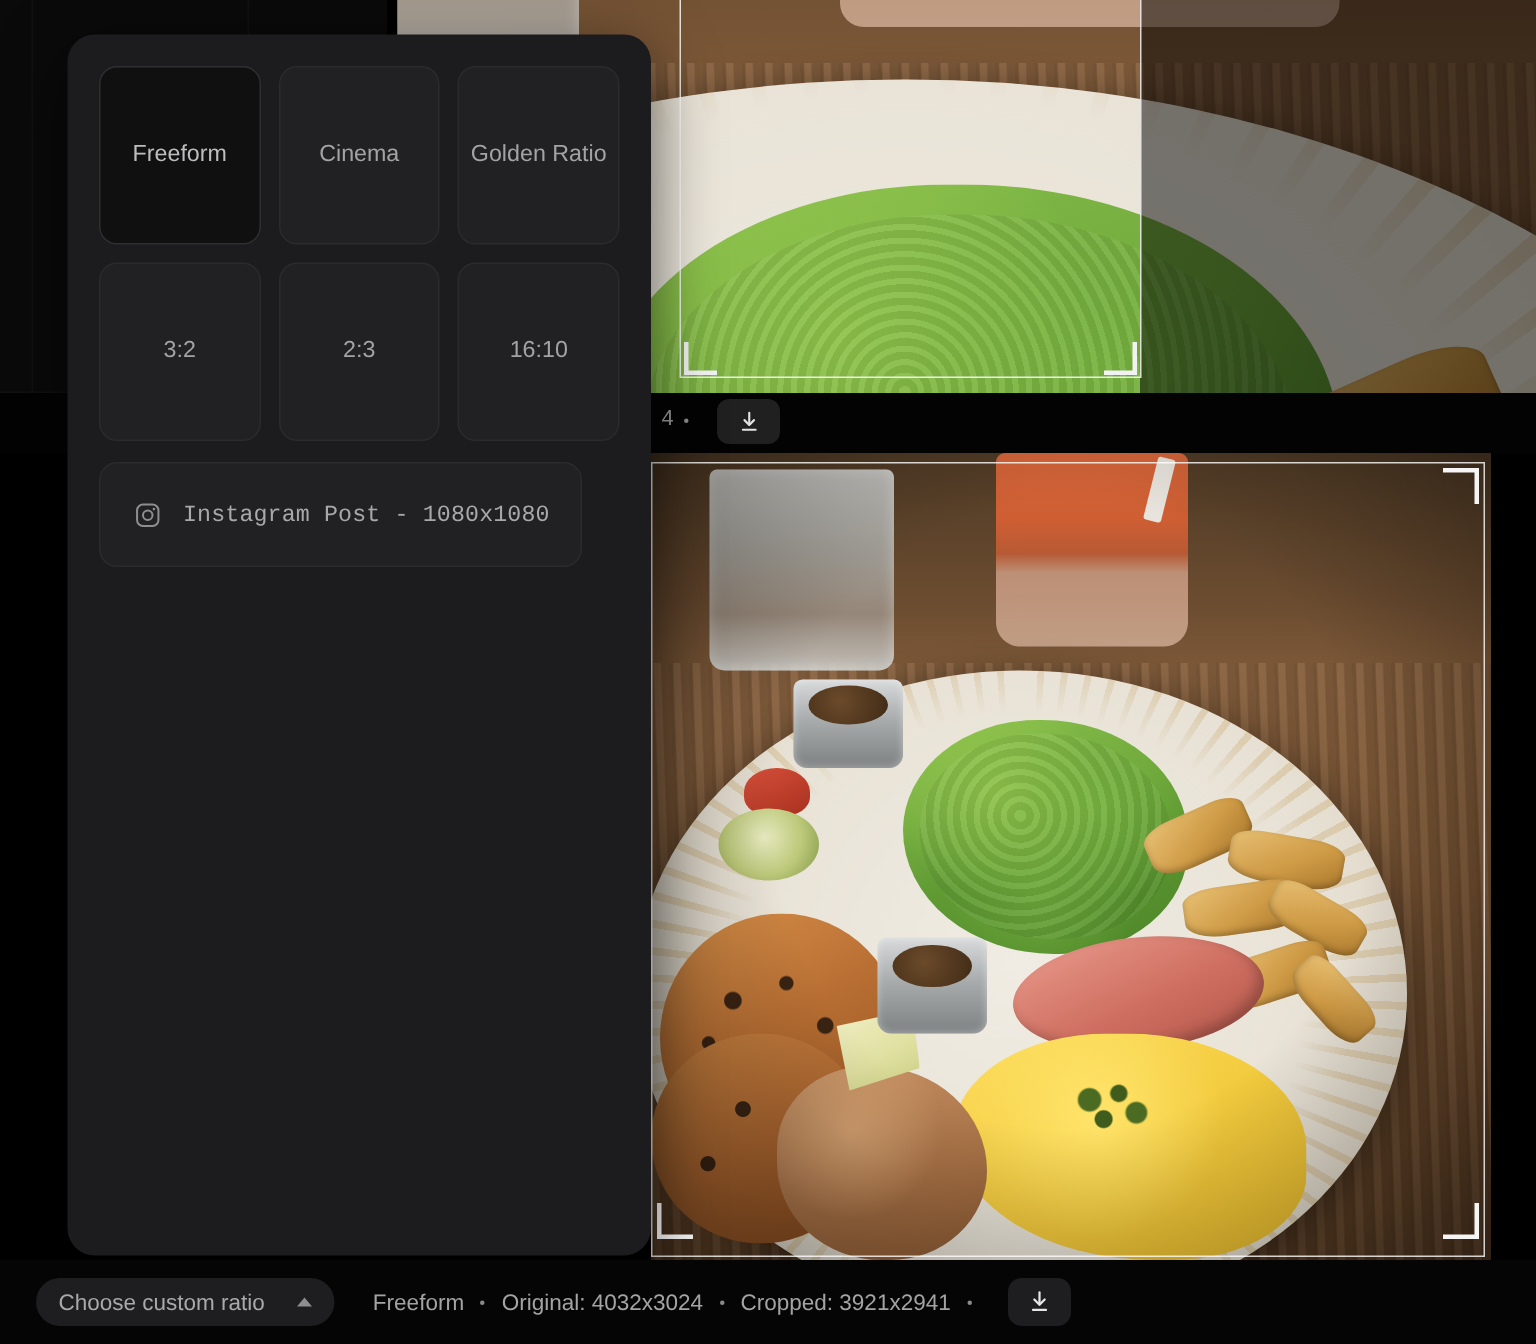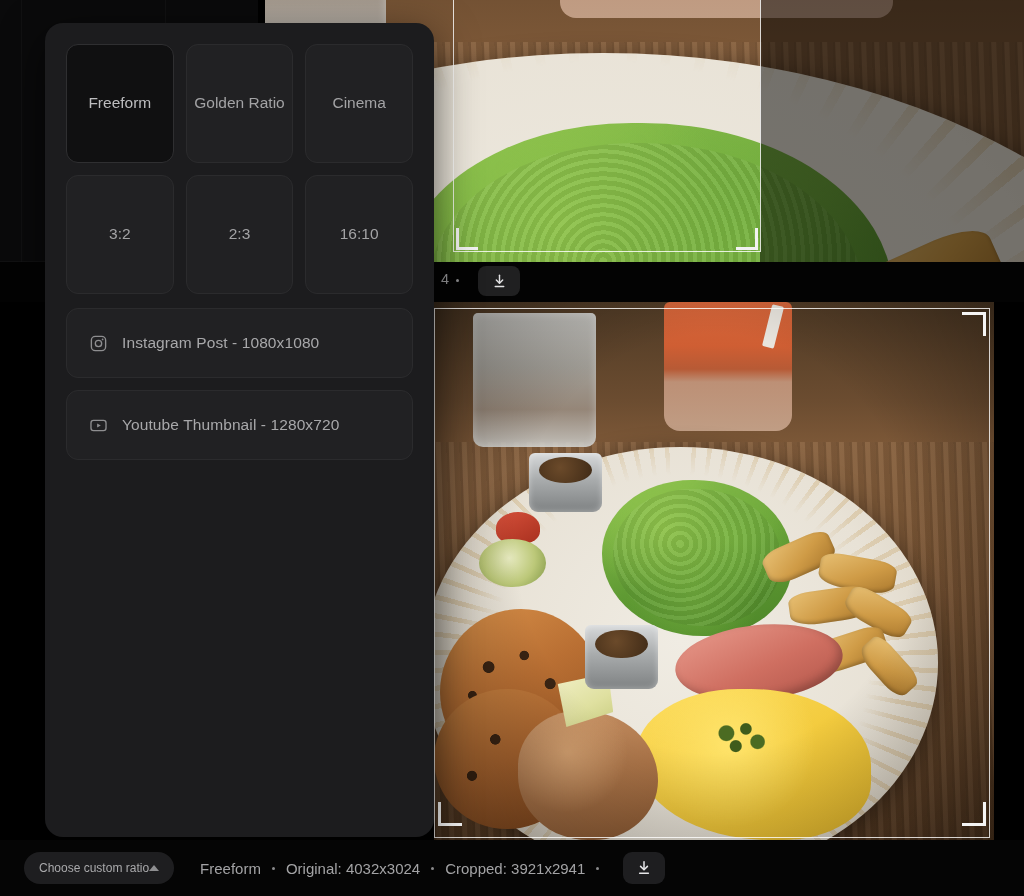--- a/index.html
+++ b/index.html
@@ -336,21 +336,21 @@
     line-height: 1.35;
     cursor: pointer;
     padding: 6px;
   }
   .ratio-tile.selected {
     background: #101011;
     border-color: #2f2f31;
     color: #bdbdbf;
   }
 
-  .preset-list { display: flex; flex-direction: column; gap: 12px; }
+  .preset-list { display: flex; gap: 12px; font-family: Liberation Mono, monospace; }
   .preset-item {
     height: 70px;
     border-radius: 12px;
     border: 1px solid #2b2b2d;
     background: #212123;
     display: flex;
     align-items: center;
     gap: 14px;
     padding: 0 21px;
     cursor: pointer;
@@ -378,24 +378,24 @@
     padding: 0 24px;
     gap: 0;
     z-index: 50;
   }
   .custom-ratio-btn {
     height: 32px;
     border-radius: 16px;
     background: #1e1e20;
     display: flex;
     align-items: center;
-    gap: 0;
+    gap: 21px;
     padding: 0 15px;
     color: #a9a9ab;
-    font-size: 12px;
+    font-size: 15px;
     cursor: pointer;
     border: none;
     font-family: inherit;
     white-space: nowrap;
   }
   .chev-up {
     width: 0; height: 0;
     border-left: 5px solid transparent;
     border-right: 5px solid transparent;
     border-bottom: 6px solid #9a9a9c;
@@ -511,24 +511,24 @@
     <div class="main-corner br"></div>
     <div class="main-corner bl"></div>
   </div>
 
   <div class="ratio-popup">
     <div class="ratio-grid">
       <div class="ratio-tile selected">
           <span>Freeform</span>
         </div>
       <div class="ratio-tile">
-          <span>Golden Ratio</span>
+          <span>Cinema</span>
         </div>
       <div class="ratio-tile">
-          <span>Cinema</span>
+          <span>Golden Ratio</span>
         </div>
       <div class="ratio-tile">
           <span>3:2</span>
         </div>
       <div class="ratio-tile">
           <span>2:3</span>
         </div>
       <div class="ratio-tile">
           <span>16:10</span>
         </div>
@@ -541,29 +541,20 @@
           <svg width="19" height="19" viewBox="0 0 24 24" fill="none" stroke="currentColor" stroke-width="1.7">
             <rect x="3" y="3" width="18" height="18" rx="5"></rect>
             <circle cx="12" cy="12" r="4"></circle>
             <circle cx="17.2" cy="6.8" r="1.1" fill="currentColor" stroke="none"></circle>
           </svg>
         </span>
         <span class="preset-label">Instagram Post - 1080x1080</span>
       </div>
 
 
-      <div class="preset-item">
-        <span class="preset-icon">
-          <svg width="19" height="19" viewBox="0 0 24 24" fill="none" stroke="currentColor" stroke-width="1.7">
-            <rect x="2.5" y="5.5" width="19" height="13" rx="3.2"></rect>
-            <path d="M10.3 9.4l4.6 2.6-4.6 2.6z" fill="currentColor" stroke="none"></path>
-          </svg>
-        </span>
-        <span class="preset-label">Youtube Thumbnail - 1280x720</span>
-      </div>
 
 
 
     </div>
   </div>
 
   <div class="bottom-bar">
     <button class="custom-ratio-btn">
       <span>Choose custom ratio</span>
       <span class="chev-up"></span>

